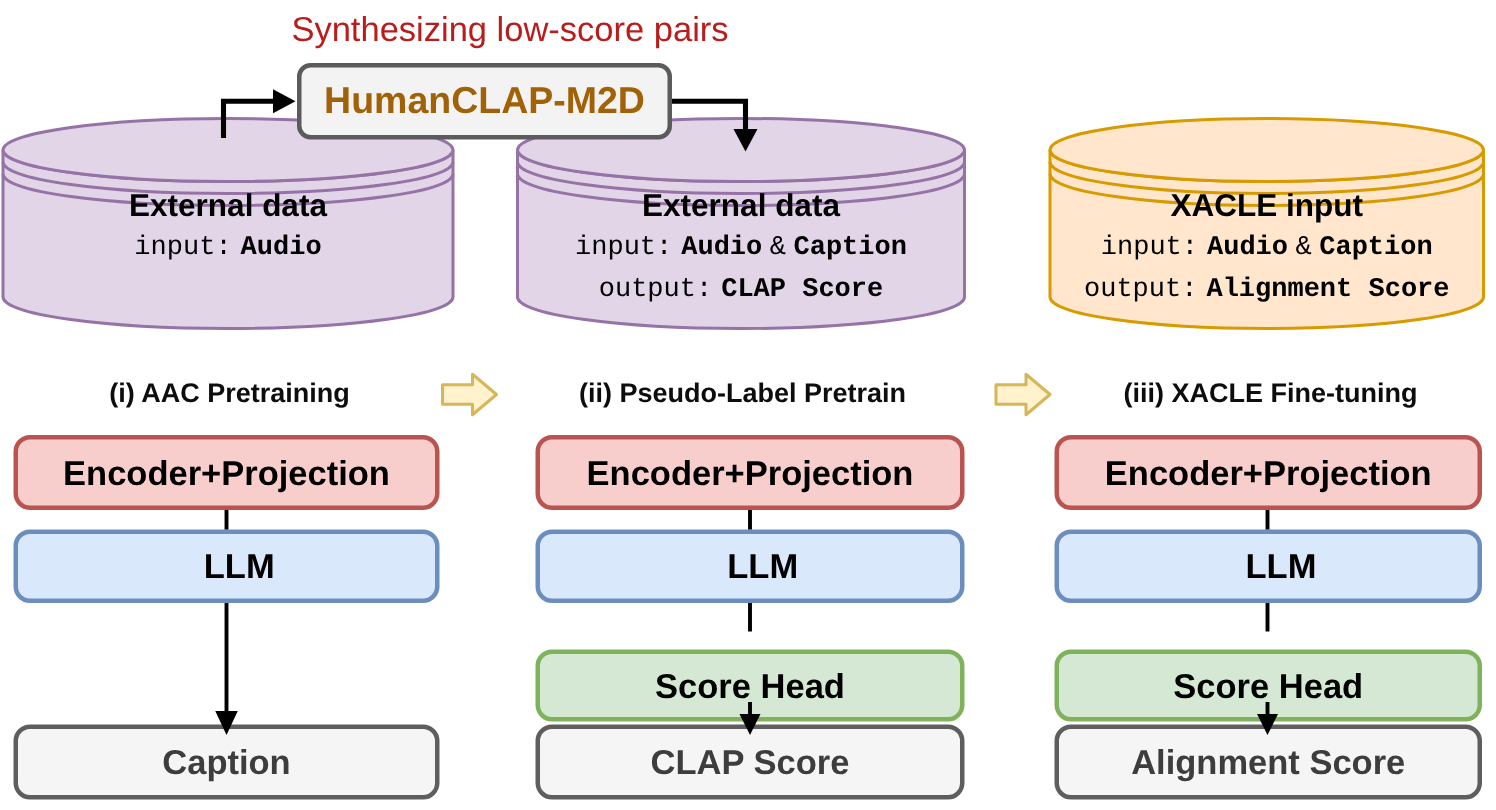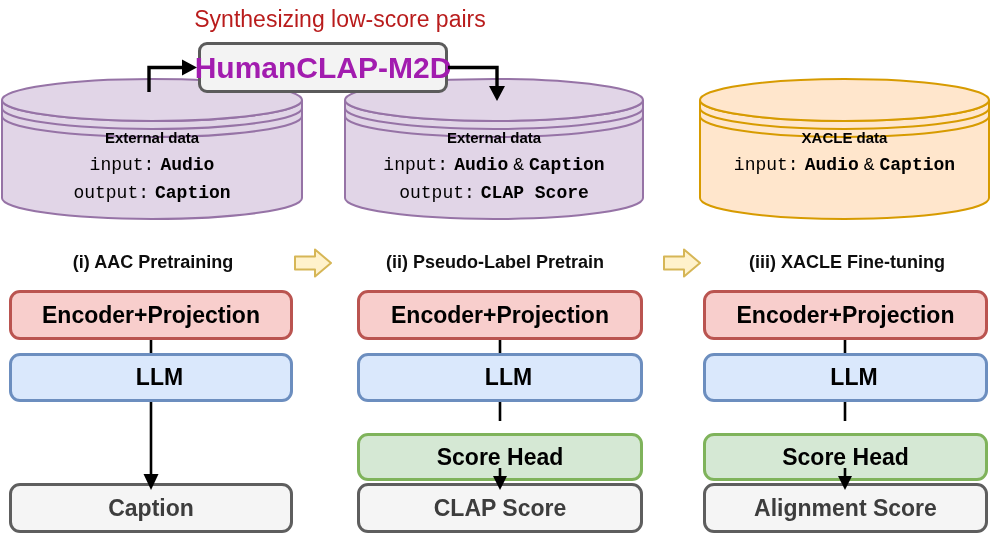--- a/index.html
+++ b/index.html
@@ -12,25 +12,25 @@
   #arrow-layer{z-index:4;pointer-events:none;}
 
   .top-label{
     position:absolute;top:3px;left:340px;transform:translateX(-50%);
     font-size:23px;line-height:32px;color:#b91c1c;white-space:nowrap;z-index:2;
   }
   .model-box{
     position:absolute;left:198px;top:42px;width:250px;height:51px;box-sizing:border-box;
     background:#f3f3f3;border:3.5px solid #5b5b5b;border-radius:9px;
     display:flex;align-items:center;justify-content:center;
-    font-size:30px;font-weight:bold;color:#a21caf;z-index:3;white-space:nowrap;
+    font-size:25px;font-weight:bold;color:#a16207;z-index:3;white-space:nowrap;
   }
 
   .cyl-text{position:absolute;text-align:center;z-index:2;}
-  .cyl-title{font-size:15px;font-weight:bold;line-height:27px;}
+  .cyl-title{font-size:21px;font-weight:bold;line-height:27px;}
   .cyl-line{font-size:18px;line-height:28px;font-family:Liberation Mono, monospace;}
   .cyl-line b{margin-left:6px;}
   .cyl-line .amp{margin-left:5px;font-weight:normal;}
   .cyl-line b.second{margin-left:5px;}
 
   .stage-title{
     position:absolute;top:246px;transform:translateX(-50%);
     font-size:18px;font-weight:bold;line-height:32px;color:#0d0d0d;
     white-space:nowrap;z-index:2;
   }
@@ -85,30 +85,30 @@
 
   <div class="top-label">Synthesizing low-score pairs</div>
 
   <div class="model-box">
     <span>HumanCLAP-M2D</span>
   </div>
 
   <div class="cyl-text" style="left:2px;top:124px;width:300px;">
     <div class="cyl-title">External data</div>
     <div class="cyl-line"><span>input:</span><b>Audio</b></div>
-    <div class="cyl-line"><span>output:</span><b>Caption</b></div>
   </div>
   <div class="cyl-text" style="left:345px;top:124px;width:298px;">
     <div class="cyl-title">External data</div>
     <div class="cyl-line"><span>input:</span><b>Audio</b><span class="amp">&amp;</span><b class="second">Caption</b></div>
     <div class="cyl-line"><span>output:</span><b>CLAP Score</b></div>
   </div>
   <div class="cyl-text" style="left:700px;top:124px;width:289px;">
-    <div class="cyl-title">XACLE data</div>
+    <div class="cyl-title">XACLE input</div>
     <div class="cyl-line"><span>input:</span><b>Audio</b><span class="amp">&amp;</span><b class="second">Caption</b></div>
+    <div class="cyl-line"><span>output:</span><b>Alignment Score</b></div>
   </div>
 
   <div class="stage-title" style="left:153px;">(i) AAC Pretraining</div>
   <div class="stage-title" style="left:847px;">(iii) XACLE Fine-tuning</div>
   <div class="stage-title" style="left:495px;">(ii) Pseudo-Label Pretrain</div>
 
   <div class="pbox red  c1 row1">Encoder+Projection</div>
   <div class="pbox blue c1 row2">LLM</div>
   <div class="pbox gray c1 row4">Caption</div>
 

